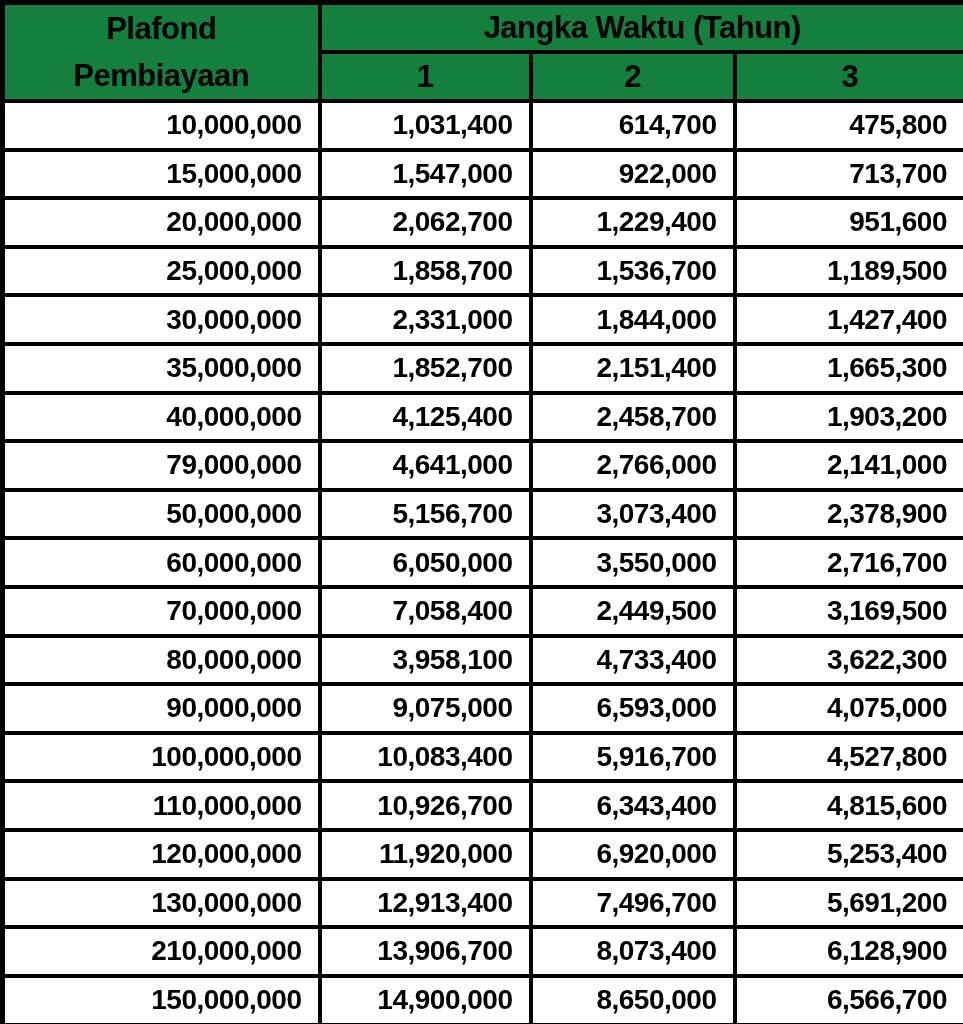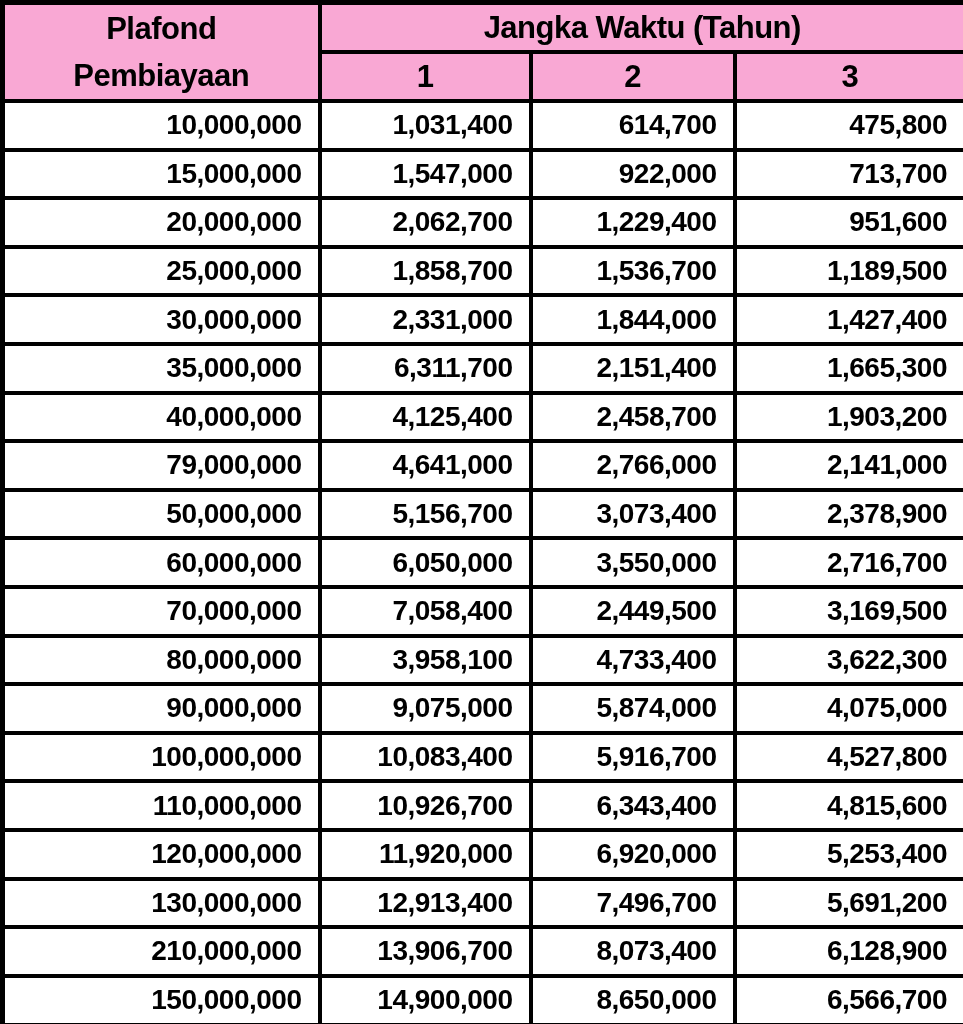--- a/index.html
+++ b/index.html
@@ -22,21 +22,21 @@
     color: #000000;
     border: 5px solid #000000;
   }
   table.angsuran th,
   table.angsuran td {
     border: 4px solid #000000;
     overflow: hidden;
     white-space: nowrap;
   }
   thead th {
-    background: #f9a8d4;
+    background: #15803d;
     text-align: center;
     vertical-align: middle;
     font-size: 31px;
     letter-spacing: -0.5px;
     padding: 0;
   }
   tr.group-row { height: 48px; }
   tr.year-row  { height: 47px; }
   th.corner div {
     line-height: 47px;
@@ -101,21 +101,21 @@
         <td>1,189,500</td>
       </tr>
       <tr>
         <td>30,000,000</td>
         <td>2,331,000</td>
         <td>1,844,000</td>
         <td>1,427,400</td>
       </tr>
       <tr>
         <td>35,000,000</td>
-        <td>6,311,700</td>
+        <td>1,852,700</td>
         <td>2,151,400</td>
         <td>1,665,300</td>
       </tr>
       <tr>
         <td>40,000,000</td>
         <td>4,125,400</td>
         <td>2,458,700</td>
         <td>1,903,200</td>
       </tr>
       <tr>
@@ -144,21 +144,21 @@
       </tr>
       <tr>
         <td>80,000,000</td>
         <td>3,958,100</td>
         <td>4,733,400</td>
         <td>3,622,300</td>
       </tr>
       <tr>
         <td>90,000,000</td>
         <td>9,075,000</td>
-        <td>5,874,000</td>
+        <td>6,593,000</td>
         <td>4,075,000</td>
       </tr>
       <tr>
         <td>100,000,000</td>
         <td>10,083,400</td>
         <td>5,916,700</td>
         <td>4,527,800</td>
       </tr>
       <tr>
         <td>110,000,000</td>

